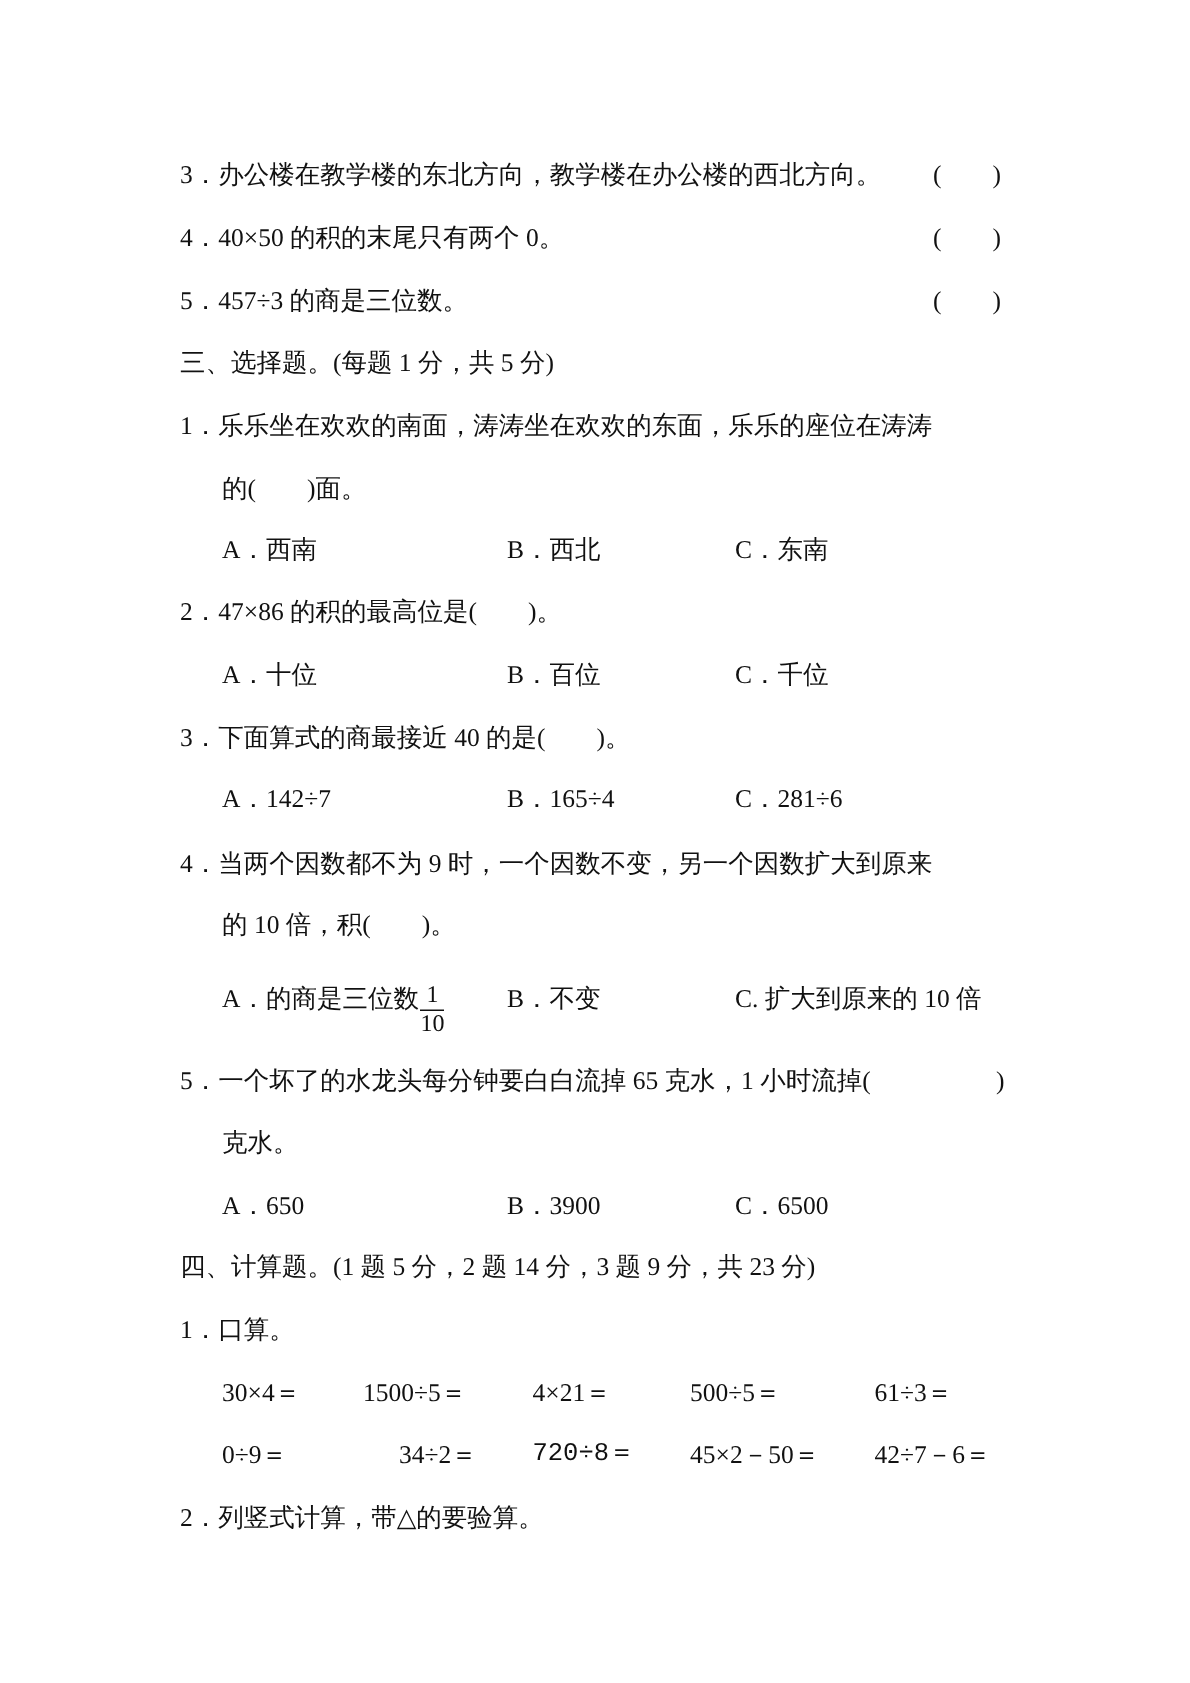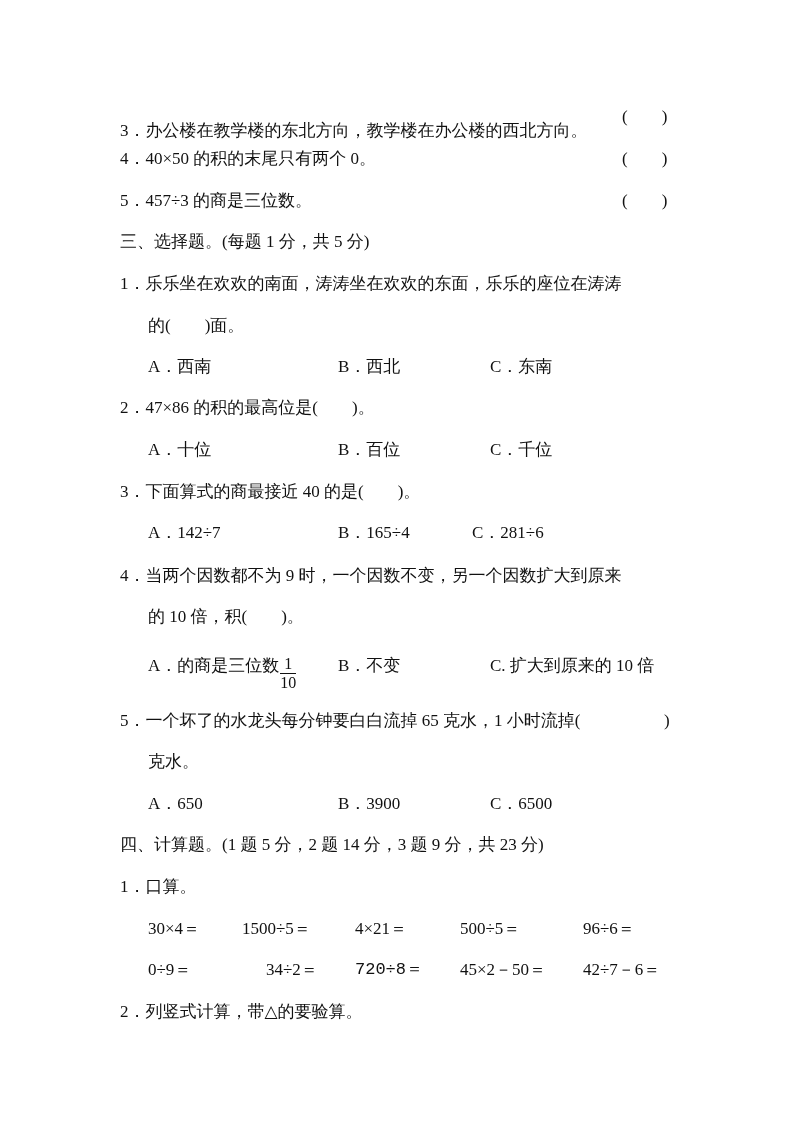--- a/index.html
+++ b/index.html
@@ -9,21 +9,21 @@
   .paren { position:absolute; white-space:nowrap; line-height:20px; }
   .opt { position:absolute; white-space:nowrap; line-height:20px; }
   .frac { display:inline-block; vertical-align:middle; text-align:center; font-size:16px; line-height:18px; margin-left:1px; position:relative; top:6px; }
   .frac .n { display:block; border-bottom:1px solid #111; padding:0 1px; }
   .frac .d { display:block; }
   .calc { position:absolute; white-space:nowrap; line-height:20px; }
 </style>
 </head>
 <body>
 
-<div class="line" style="top:121px;left:120px;">
+<div class="line" style="top:107px;left:120px;">
   <span>3．</span><span>办公楼在教学楼的东北方向，教学楼在办公楼的西北方向。</span>
 </div>
 <div class="paren" style="top:107px;left:622px;">(　　)</div>
 
 <div class="line" style="top:149px;left:120px;">
   <span>4．</span><span>40×50 的积的末尾只有两个 0。</span>
 </div>
 <div class="paren" style="top:149px;left:622px;">(　　)</div>
 
 <div class="line" style="top:191px;left:120px;">
@@ -46,21 +46,21 @@
 </div>
 <div class="opt" style="top:440px;left:148px;">A．十位</div>
 <div class="opt" style="top:440px;left:338px;">B．百位</div>
 <div class="opt" style="top:440px;left:490px;">C．千位</div>
 
 <div class="line" style="top:482px;left:120px;">
   <span>3．</span><span>下面算式的商最接近 40 的是(　　)。</span>
 </div>
 <div class="opt" style="top:523px;left:148px;">A．142÷7</div>
 <div class="opt" style="top:523px;left:338px;">B．165÷4</div>
-<div class="opt" style="top:523px;left:472px;">C．281÷6</div>
+<div class="opt" style="top:523px;left:490px;">C．281÷6</div>
 
 <div class="line" style="top:566px;left:120px;">
   <span>4．</span><span>当两个因数都不为 9 时，一个因数不变，另一个因数扩大到原来</span>
 </div>
 <div class="line" style="top:607px;left:148px;">的 10 倍，积(　　)。</div>
 <div class="opt" style="top:649px;left:148px;">
   <span>A．的商是三位数</span><span class="frac"><span class="n">1</span><span class="d">10</span></span>
 </div>
 <div class="opt" style="top:656px;left:338px;">B．不变</div>
 <div class="opt" style="top:656px;left:490px;">C. 扩大到原来的 10 倍</div>
@@ -77,21 +77,21 @@
 <div class="line" style="top:835px;left:120px;">四、计算题。(1 题 5 分，2 题 14 分，3 题 9 分，共 23 分)</div>
 
 <div class="line" style="top:877px;left:120px;">
   <span>1．</span><span>口算。</span>
 </div>
 
 <div class="calc" style="top:919px;left:148px;">30×4＝</div>
 <div class="calc" style="top:919px;left:242px;">1500÷5＝</div>
 <div class="calc" style="top:919px;left:355px;">4×21＝</div>
 <div class="calc" style="top:919px;left:460px;">500÷5＝</div>
-<div class="calc" style="top:919px;left:583px;">96÷6＝</div>
+<div class="calc" style="top:919px;left:583px;">61÷3＝</div>
 
 <div class="calc" style="top:960px;left:148px;">0÷9＝</div>
 <div class="calc" style="top:960px;left:242px;margin-left:24px;">34÷2＝</div>
 <div class="calc" style="top:960px;left:355px;font-family:Liberation Mono, monospace;">720÷8＝</div>
 <div class="calc" style="top:960px;left:460px;">45×2－50＝</div>
 <div class="calc" style="top:960px;left:583px;">42÷7－6＝</div>
 
 <div class="line" style="top:1002px;left:120px;">
   <span>2．</span><span>列竖式计算，带△的要验算。</span>
 </div>

